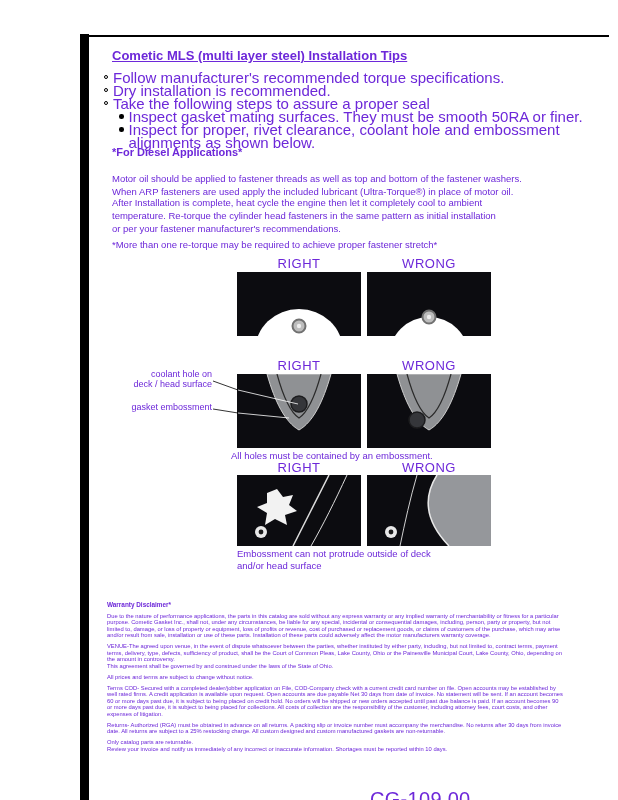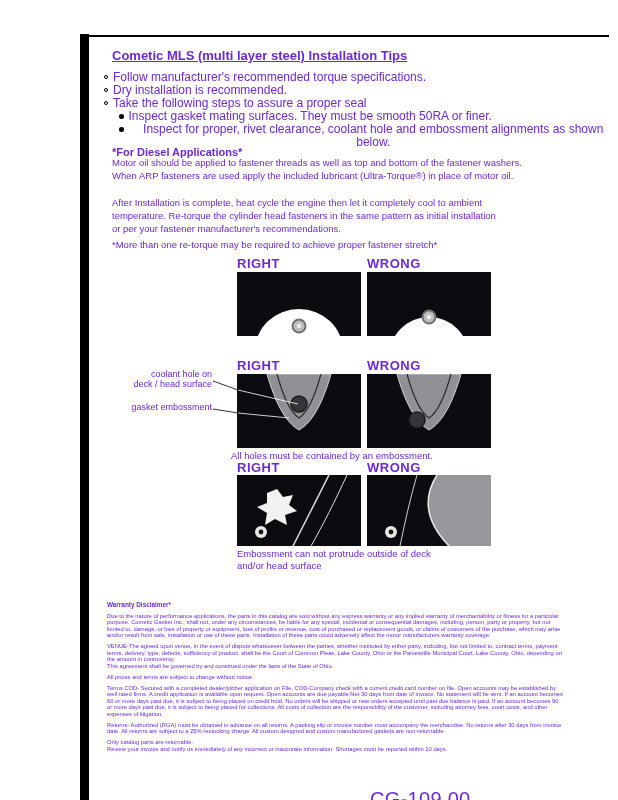--- a/index.html
+++ b/index.html
@@ -3,31 +3,31 @@
 <meta charset="utf-8">
 <style>
   * { margin:0; padding:0; box-sizing:border-box; }
   html,body { background:#ffffff; }
   .page { position:relative; width:618px; height:800px; background:#ffffff;
           font-family:"Liberation Sans", sans-serif; color:#6d28d9; overflow:hidden;margin-top:28px; }
   .edge-bar { position:absolute; left:80px; top:6px; width:9px; height:789px; background:#000; }
   .top-rule { position:absolute; left:89px; top:7px; width:520px; height:2px; background:#000; }
   .title { position:absolute; left:112px; top:20px; font-size:13px; font-weight:bold;
            text-decoration:underline; }
-  .tips { position:absolute; left:104px; top:43px; font-size:12px;text-align:center; }
+  .tips { position:absolute; left:104px; top:43px; font-size:15px; }
   .tip { display:flex; align-items:flex-start; line-height:13px; }
   .marker-o { width:4px; height:4px; border:1px solid #000; border-radius:50%; margin:4px 5px 0 0; flex:none; }
   .tip.sub { padding-left:15px; }
   .marker-dot { width:4.5px; height:4.5px; background:#000; border-radius:50%; margin:4px 5px 0 0; flex:none; }
   .diesel-heading { position:absolute; left:112px; top:118px; font-size:11px; font-weight:bold; }
   .body-para { position:absolute; left:112px; font-size:9.5px; line-height:13px; white-space:pre-line; }
-  .p1 { top:128px; }
+  .p1 { top:144px; }
   .p2 { top:168px; }
   .note { top:210px; }
-  .dlabel { position:absolute; width:124px; text-align:left; font-size:13px; letter-spacing:0.5px;font-weight:bold; }
+  .dlabel { position:absolute; width:124px; text-align:center; font-size:13px; letter-spacing:0.5px; }
   .panel { position:absolute; }
   .caption { position:absolute; font-size:9.5px; line-height:11.5px; white-space:pre-line; }
   .annot { position:absolute; width:102px; left:110px; text-align:right; font-size:9px;
            line-height:10px; white-space:pre-line; }
   .pointer-lines { position:absolute; z-index:5; }
   .warranty { position:absolute; left:107px; top:573px; width:458px; }
   .w-head { font-size:6.4px; font-weight:bold; margin-bottom:4.5px; }
   .w-p { font-size:5.8px; line-height:6.5px; margin-bottom:4.5px; white-space:pre-line; }
   .footer { position:absolute; left:370px; top:760px; font-size:20px; letter-spacing:0.3px; }
 </style>

